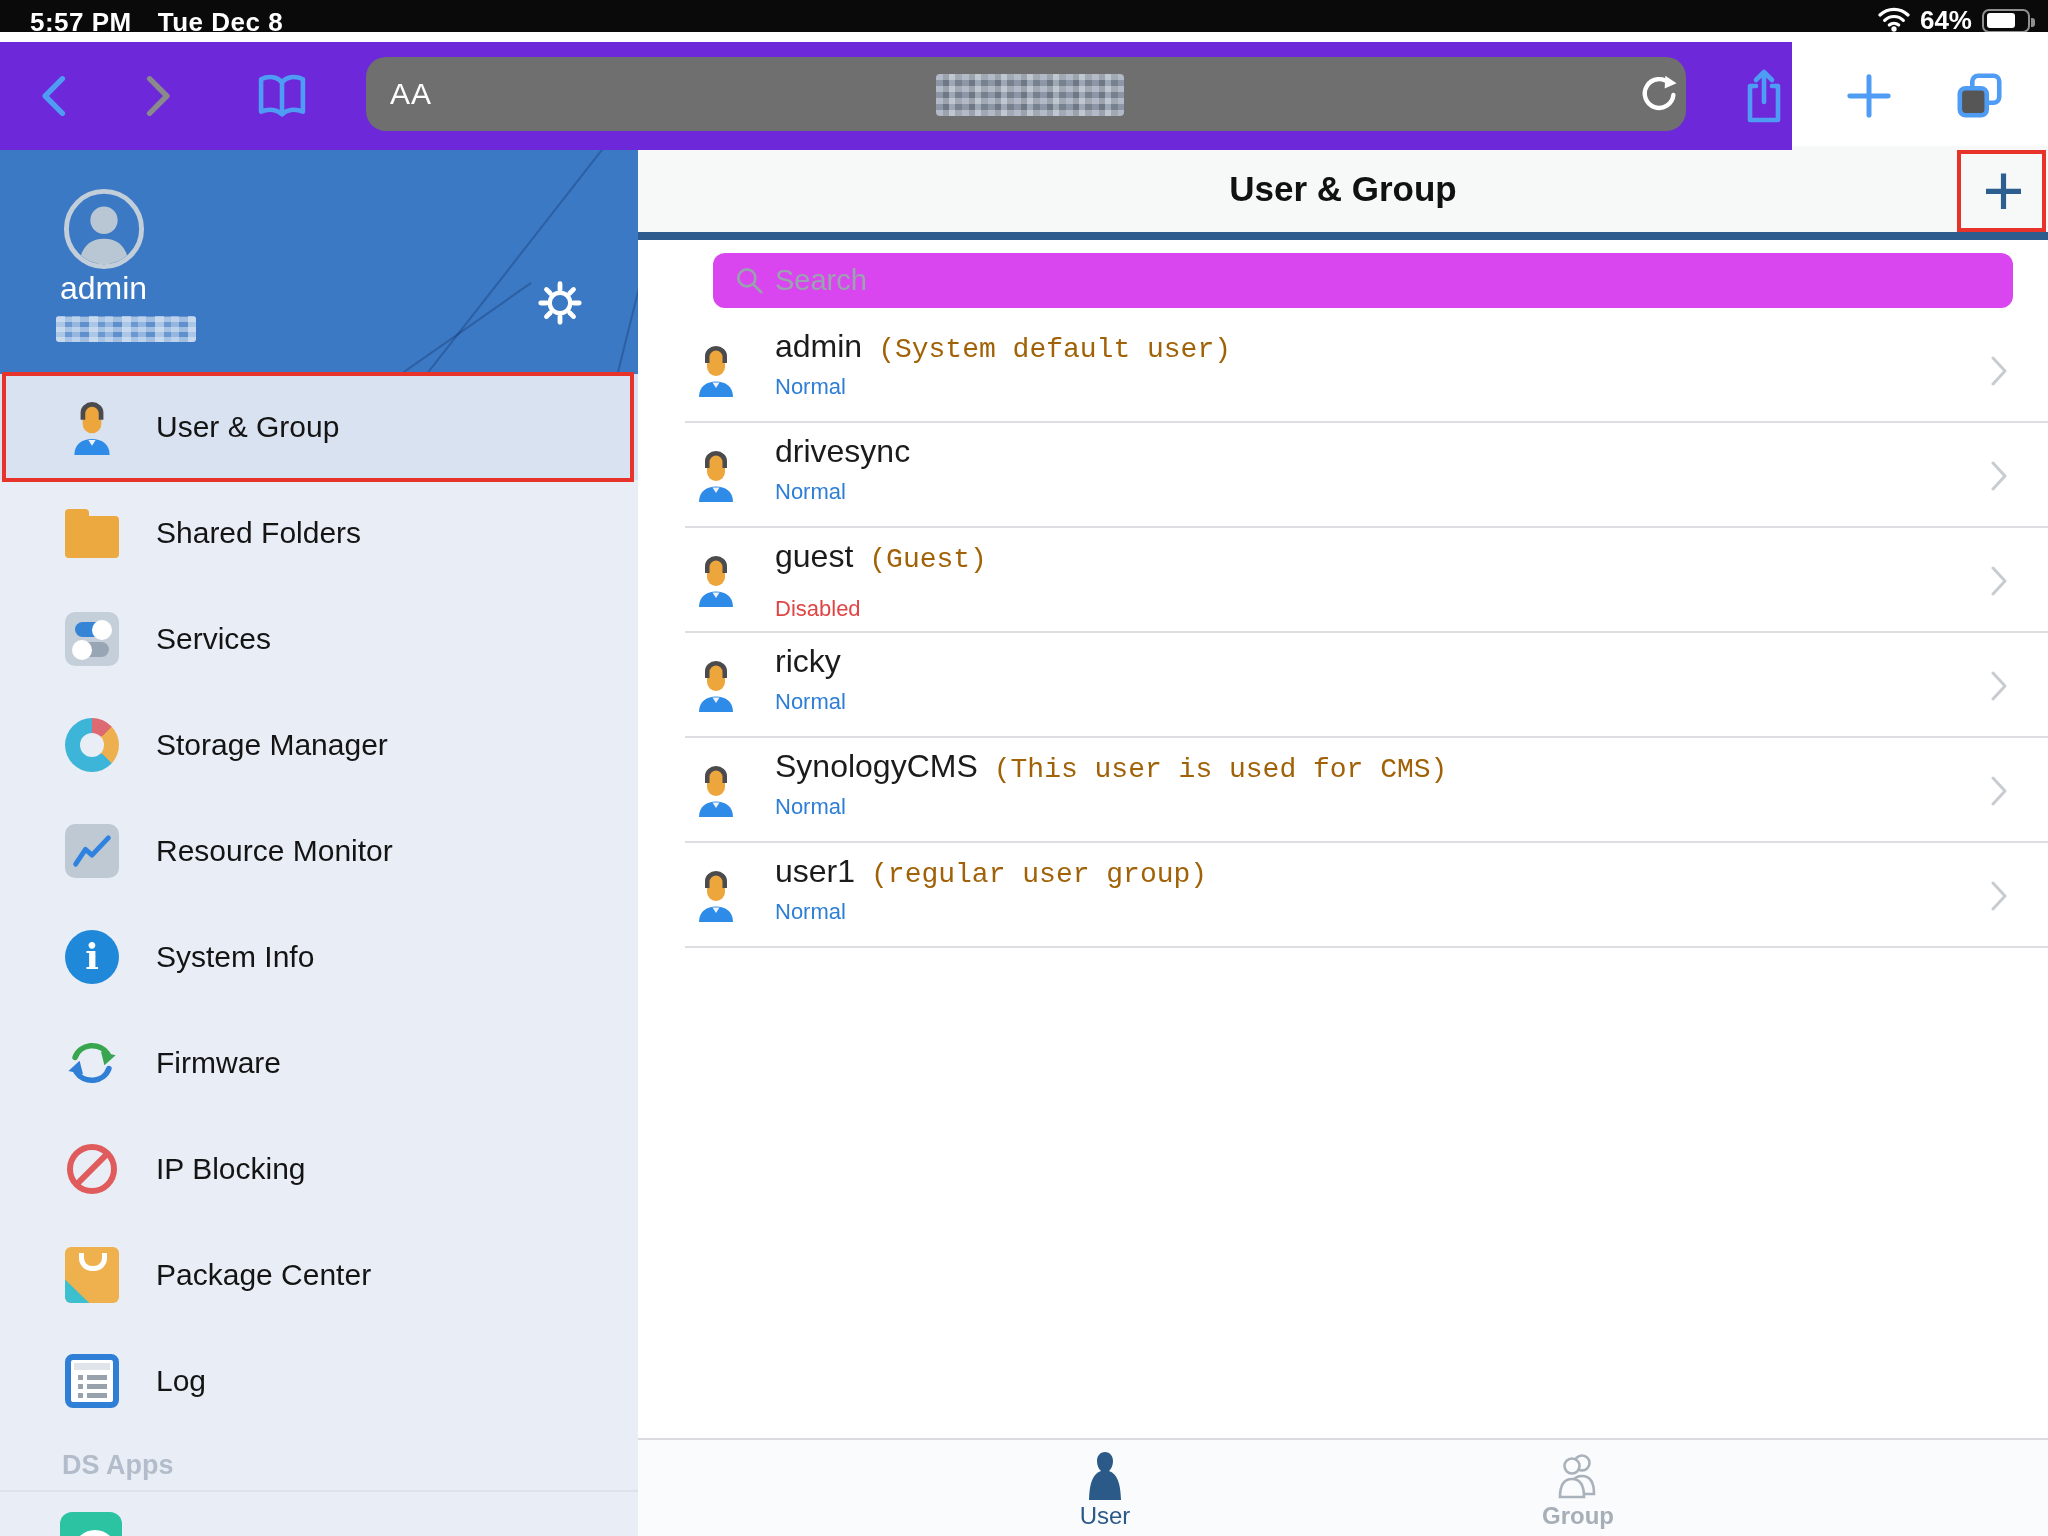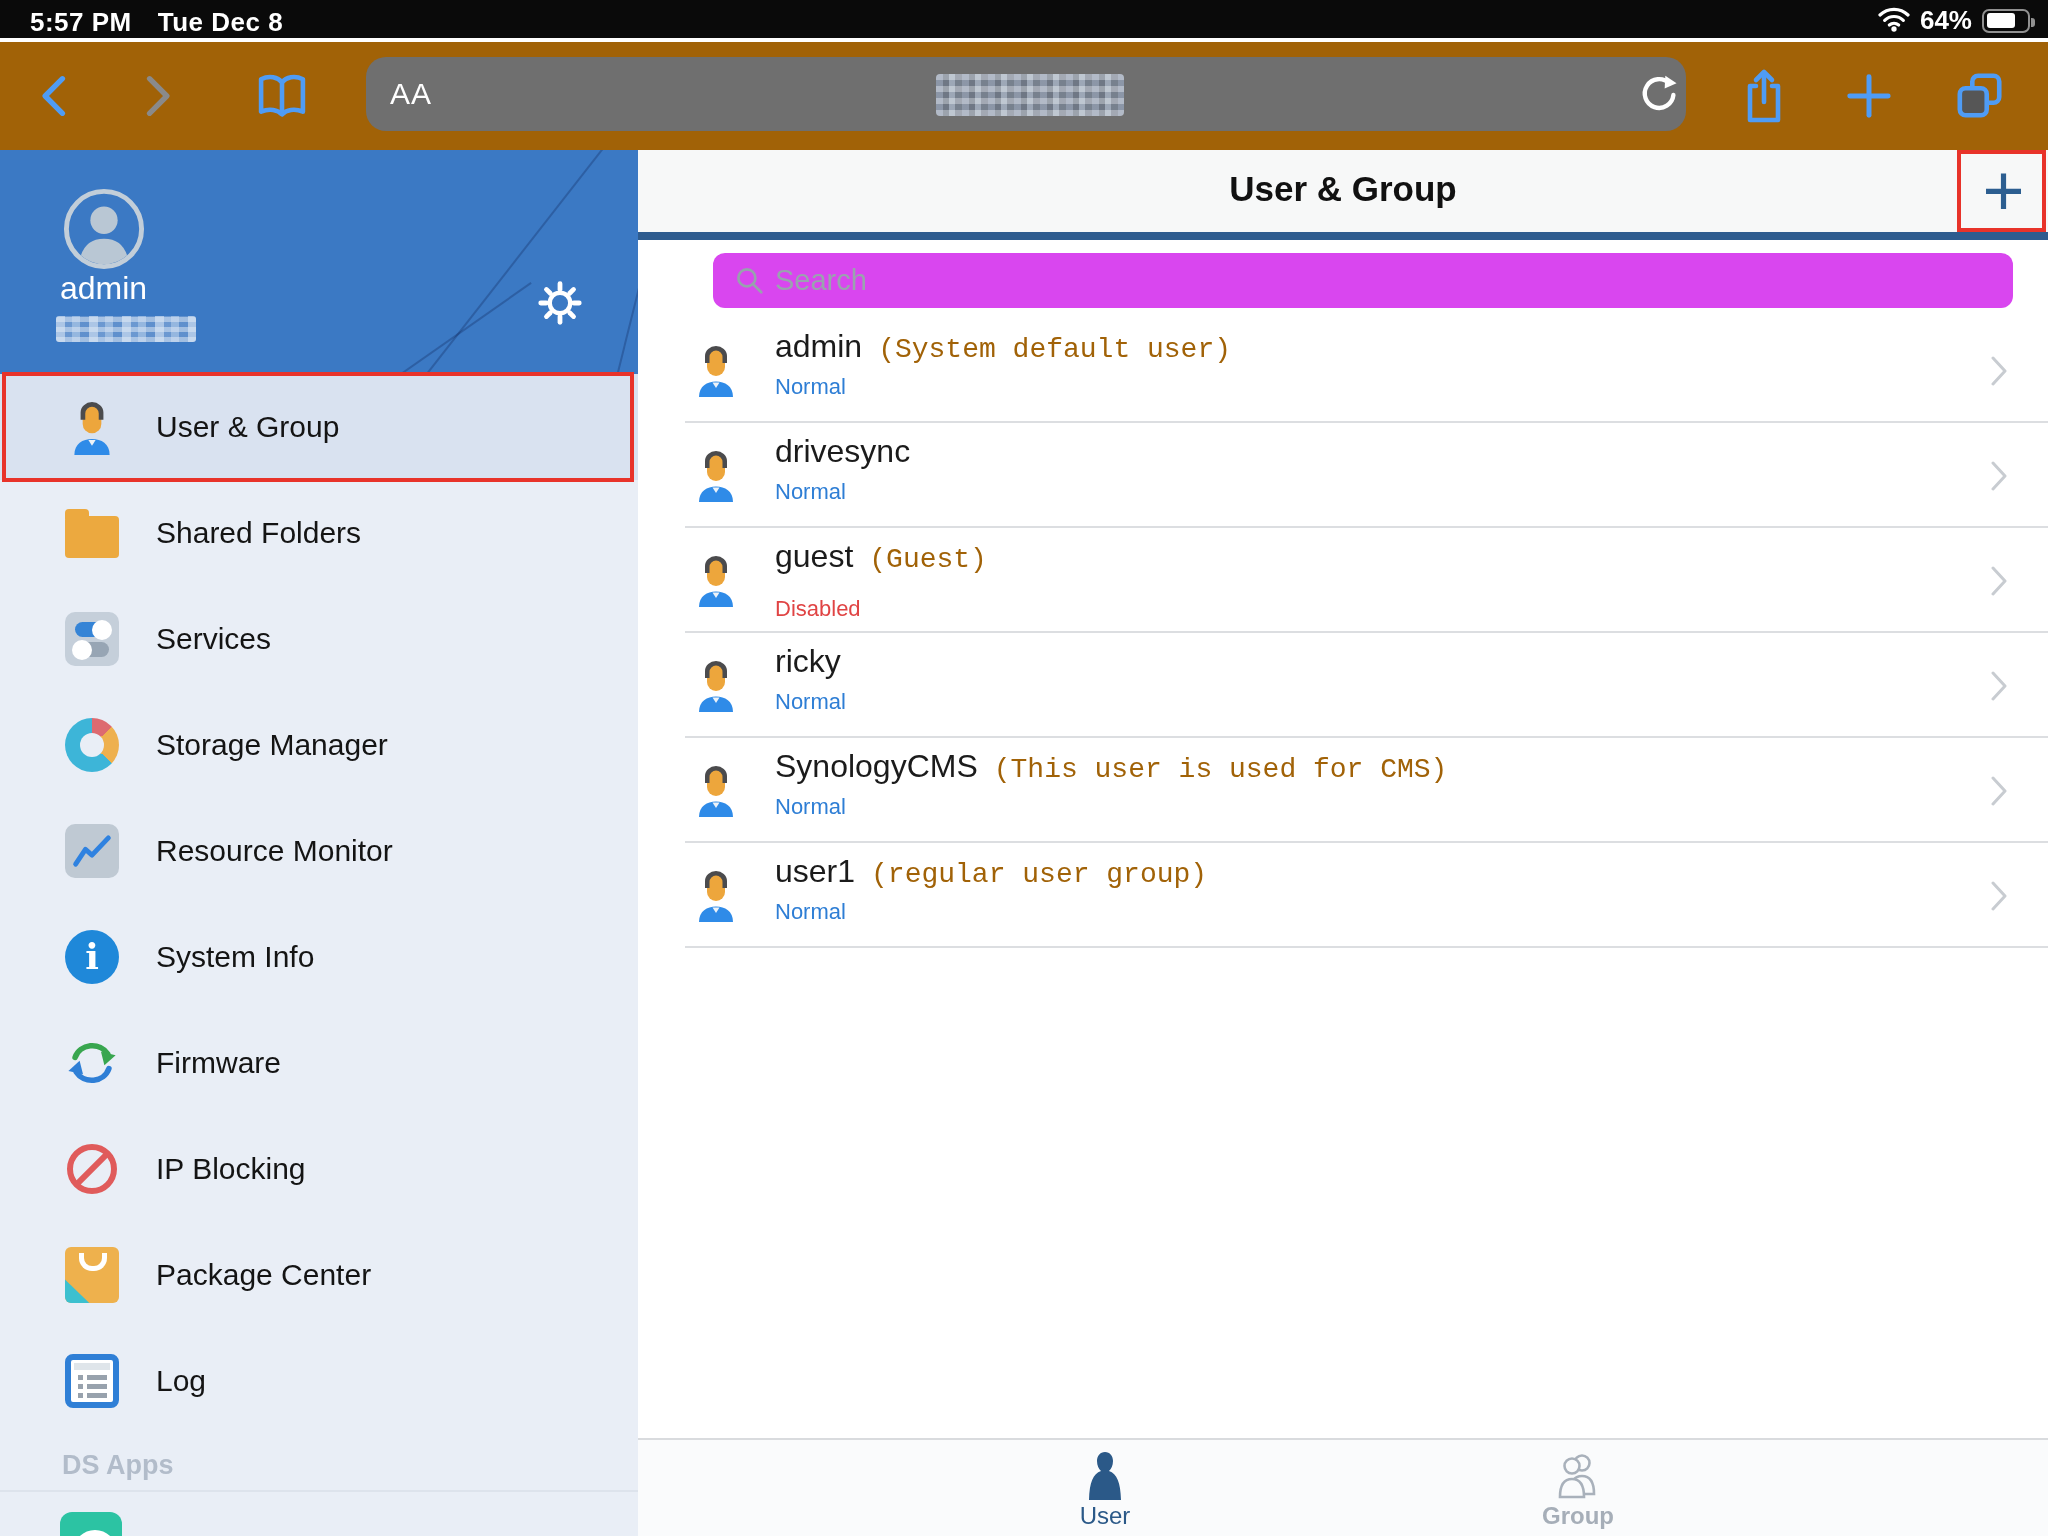--- a/index.html
+++ b/index.html
@@ -1,29 +1,29 @@
 <!DOCTYPE html>
 <html><head>
 <meta charset="utf-8">
 <style>
   * { margin:0; padding:0; box-sizing:border-box; }
   html,body { width:2048px; height:1536px; overflow:hidden; }
   body { font-family:"Liberation Sans","DejaVu Sans",sans-serif; background:#fff; position:relative; }
 
   
-  .status-bar { position:absolute; left:0; top:0; width:2048px; height:38px; background:#0a0a0a; color:#fff; z-index:30; }
+  .status-bar { position:absolute; left:0; top:0; width:2048px; height:32px; background:#0a0a0a; color:#fff; z-index:30; }
   .status-left { position:absolute; left:30px; top:7px; font-size:26px; font-weight:700; letter-spacing:.5px; display:flex; gap:26px; }
   .status-right { position:absolute; right:18px; top:5px; display:flex; align-items:center; gap:10px; }
   .batt-pct { font-size:26px; font-weight:600; }
   .battery { width:48px; height:24px; border:2.5px solid rgba(255,255,255,.55); border-radius:7px; position:relative; }
   .battery .fill { position:absolute; left:2.5px; top:2.5px; bottom:2.5px; width:64%; background:#fff; border-radius:3px; }
   .battery .tip { position:absolute; right:-7px; top:7px; width:4px; height:9px; background:rgba(255,255,255,.55); border-radius:0 3px 3px 0; }
 
   
-  .safari-bar { position:absolute; left:0; top:42px; width:2048px; height:108px; background:#a16207; z-index:29; }
+  .safari-bar { position:absolute; left:0; top:42px; width:1792px; height:108px; background:#6d28d9; z-index:29; }
   .tb-icon { position:absolute; top:0; height:108px; display:flex; align-items:center; justify-content:center; }
   .url-field { position:absolute; left:366px; top:15px; width:1320px; height:74px; background:#6f6f6f; border-radius:20px; }
   .aa-label { position:absolute; left:24px; top:0; height:74px; display:flex; align-items:center; color:#fff; font-size:30px; letter-spacing:1px; }
   .url-blur { position:absolute; left:570px; top:17px; width:188px; height:42px; border-radius:4px; opacity:.95;
      background-image:
        repeating-linear-gradient(0deg, rgba(255,255,255,.30) 0 6px, rgba(0,0,0,.06) 6px 12px),
        repeating-linear-gradient(90deg, #97a3b6 0 7px, #76808f 7px 13px, #aab6c6 13px 19px, #808a99 19px 26px);
   }
   .reload-btn { right:-12px; left:auto; width:80px; }
 

